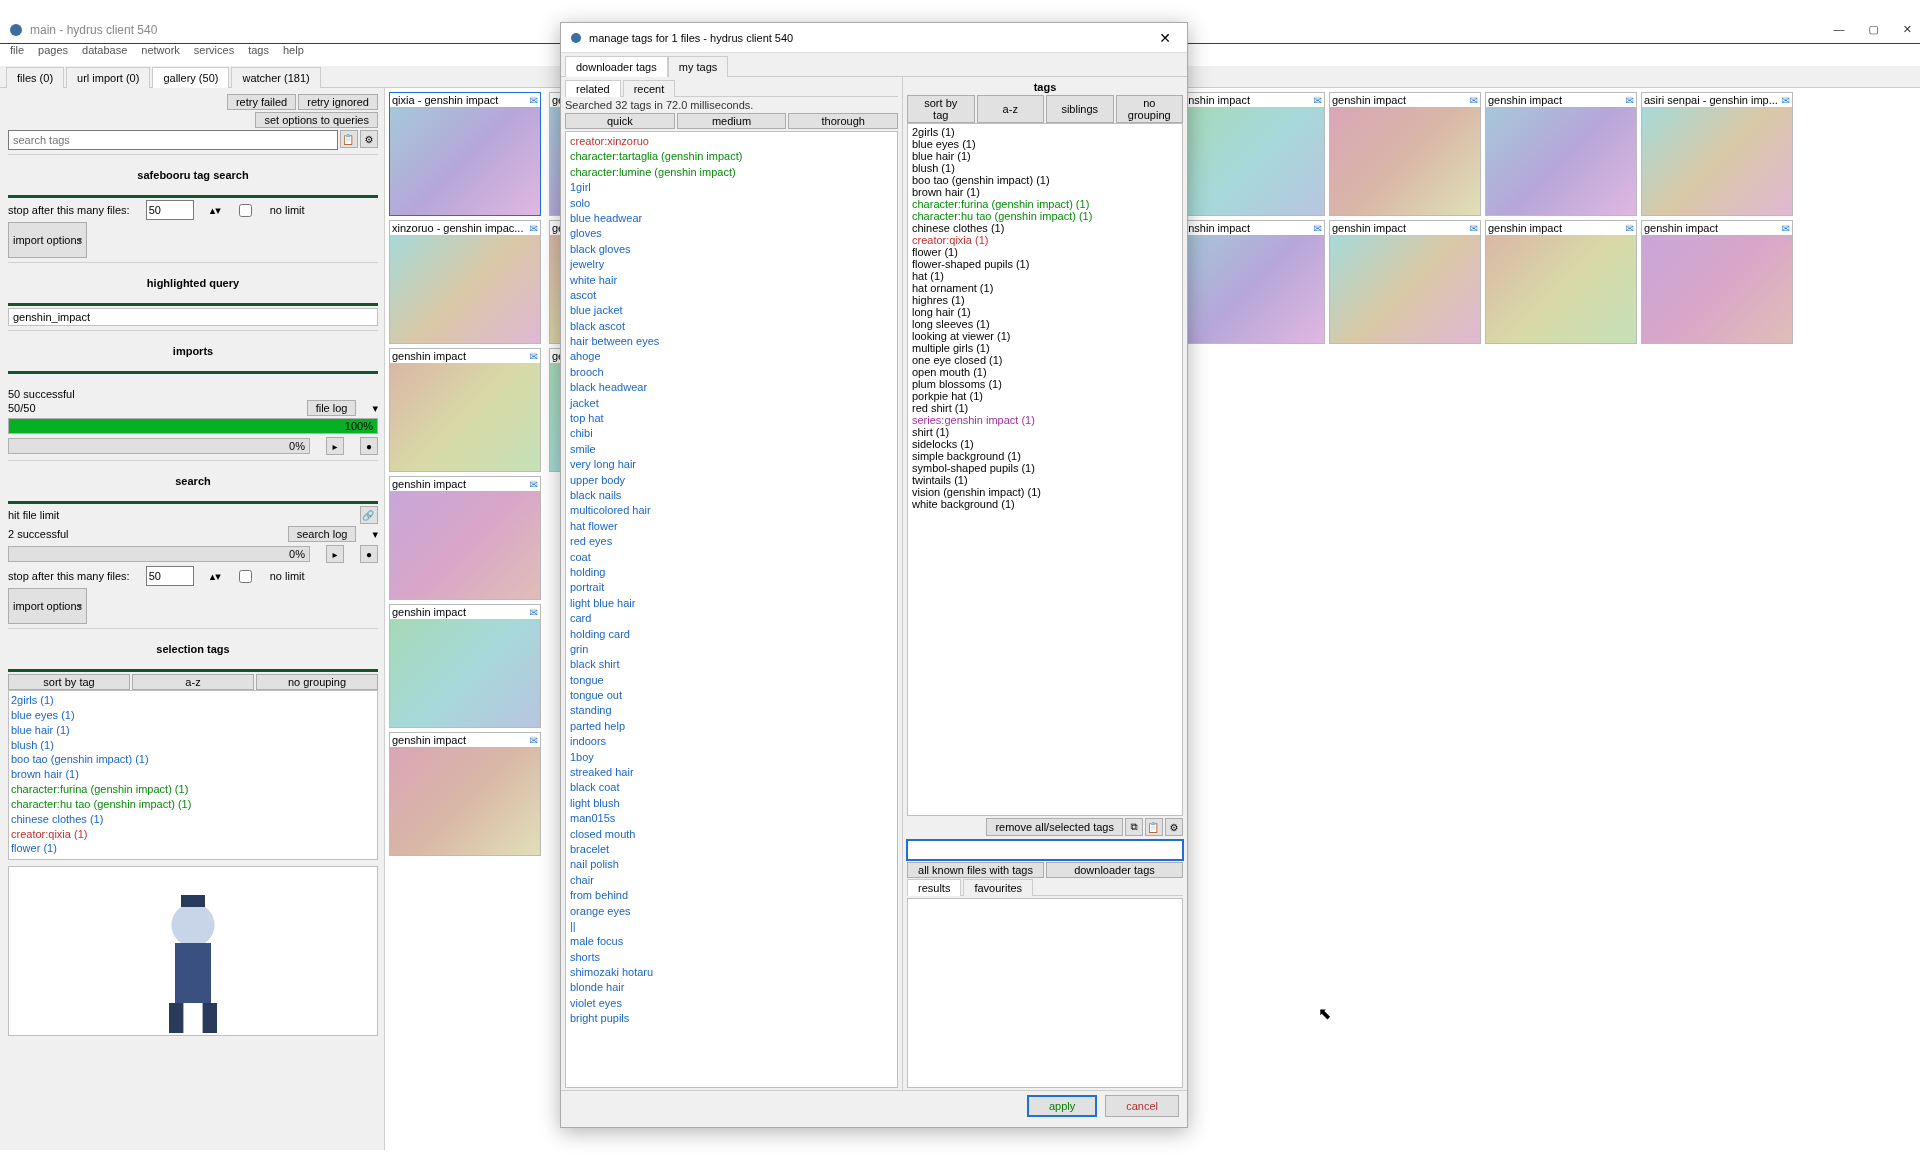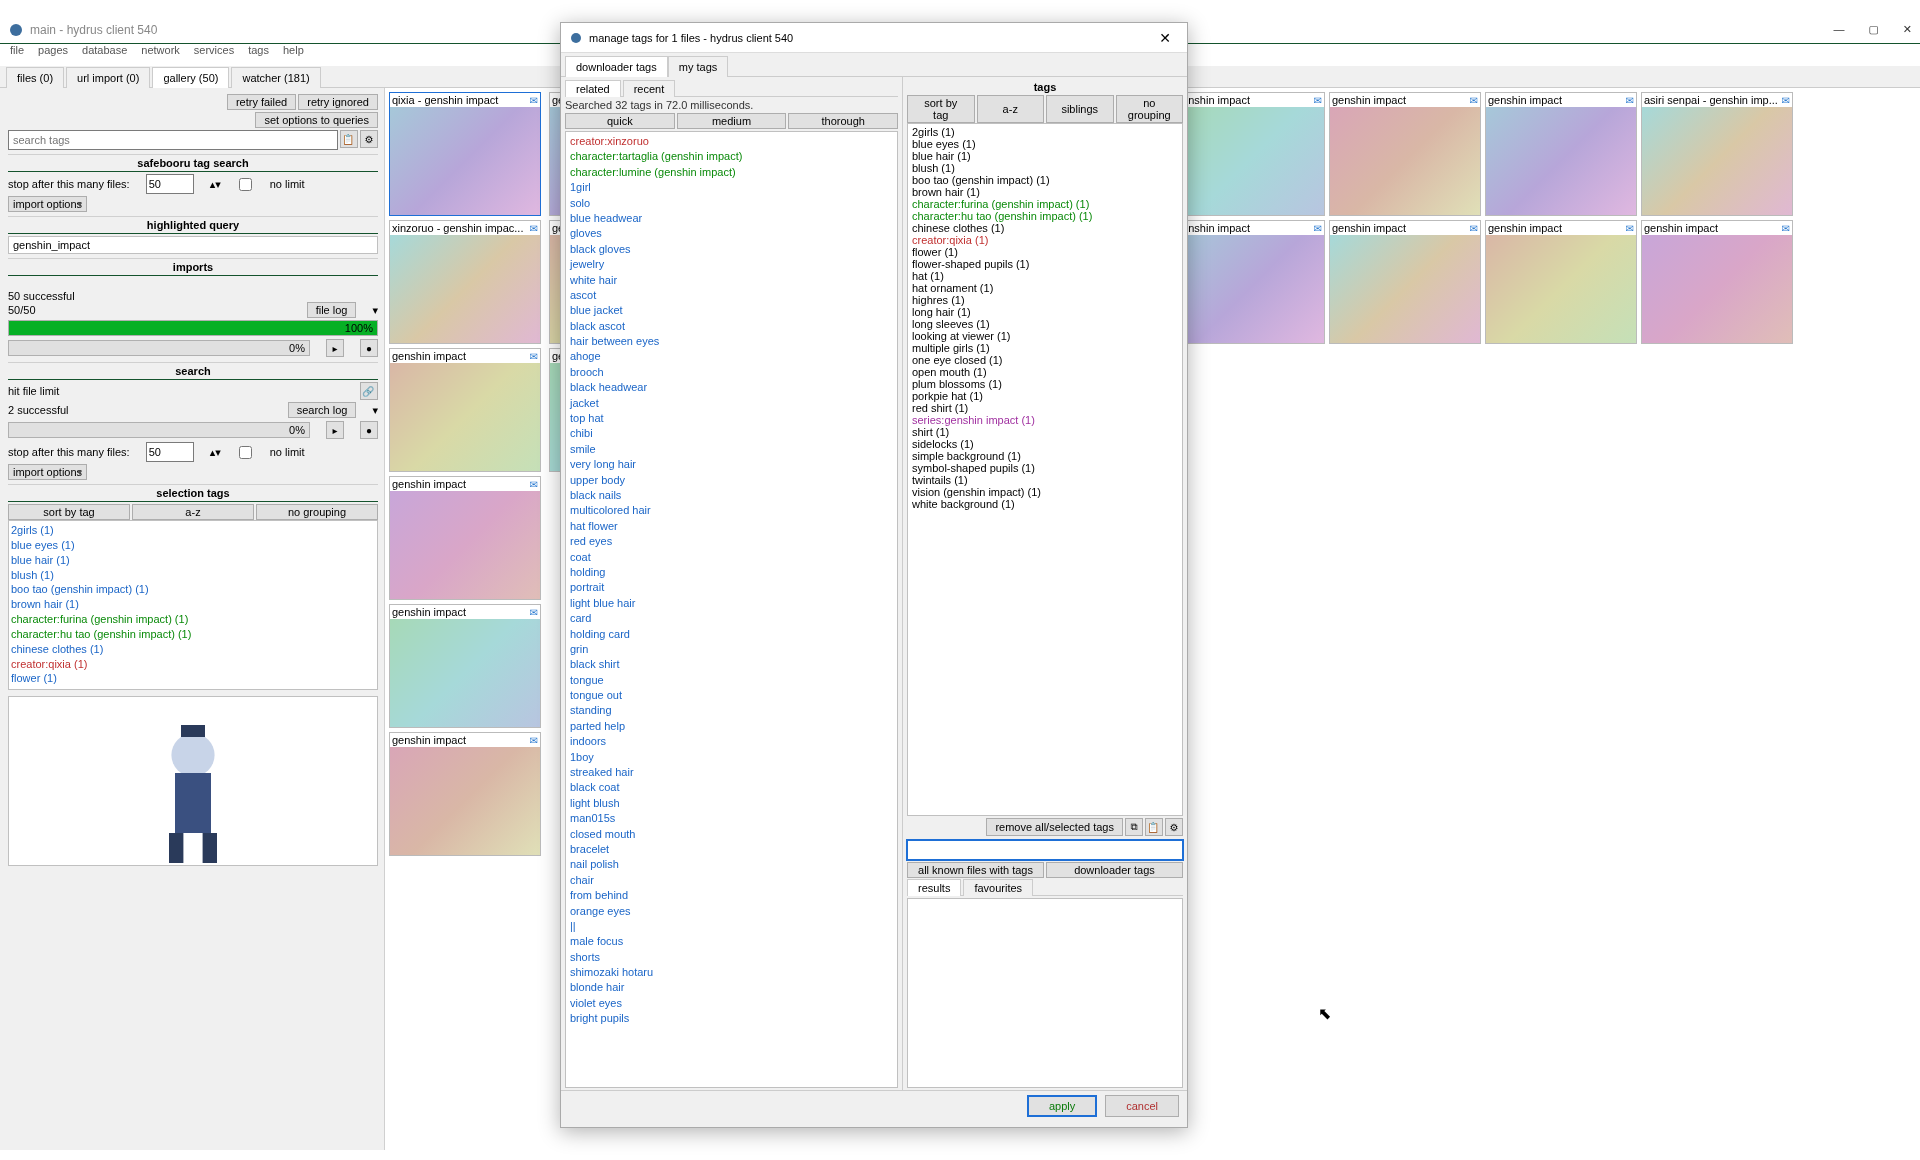--- a/index.html
+++ b/index.html
@@ -19,28 +19,28 @@
 .tabs-row { display: flex; gap: 2px; padding: 0 6px; border-bottom: 1px solid #ccc; background: #f0f0f0; }
 .tab { padding: 4px 10px; background: #f0f0f0; border: 1px solid #ccc; border-bottom: none; cursor: pointer; position: relative; top: 1px; }
 .tab.active { background: #fff; }
 
 .main-body { display: flex; height: calc(100% - 28px - 22px - 26px - 22px); }
 
 
 .left-panel { width: 385px; border-right: 1px solid #d0d0d0; padding: 6px 6px 6px 8px; overflow: hidden; background: #f0f0f0; }
 .left-panel .sec-btns { display: flex; justify-content: flex-end; gap: 2px; margin-bottom: 2px; }
 .btn { background: #e1e1e1; border: 1px solid #adadad; padding: 1px 8px; cursor: pointer; font-size: 11px; }
-.section-hdr { text-align: center; font-weight: bold; padding: 2px 0; border-top: 1px solid #d0d0d0; border-bottom: 1px solid #14532d; margin: 4px 0 2px; }
+.section-hdr { text-align: center; font-weight: bold; padding: 14px 0; border-top: 1px solid #d0d0d0; border-bottom: 3px solid #14532d; margin: 4px 0 2px; }
 .search-row { display: flex; gap: 2px; margin-bottom: 2px; }
 .text-input { flex: 1; border: 1px solid #7a7a7a; padding: 1px 4px; background: #fff; height: 20px; }
 .spin { width: 48px; border: 1px solid #7a7a7a; background: #fff; height: 20px; padding: 1px 2px; }
 .check { margin: 0 2px; }
 .row { display: flex; align-items: center; gap: 16px; margin-bottom: 2px; }
 .row label { white-space: nowrap; }
-.dropdown { flex: 1; background: #e1e1e1; border: 1px solid #adadad; padding: 1px 4px; display: flex; justify-content: center; align-items: center; position: relative; height: 16px; }
+.dropdown { flex: 1; background: #e1e1e1; border: 1px solid #adadad; padding: 1px 4px; display: flex; justify-content: center; align-items: center; position: relative; height: 36px; }
 .dropdown::after { content: "▾"; position: absolute; right: 4px; font-size: 9px; color: #555; }
 .query-label { padding: 2px 4px; background: #fff; border: 1px solid #c0c0c0; margin: 2px 0; }
 .progress { height: 16px; border: 1px solid #b0b0b0; background: #e0e0e0; margin: 2px 0; position: relative; }
 .progress-fill { height: 100%; background: #06b025; }
 .progress-lbl { position: absolute; right: 4px; top: 1px; }
 .sort-row { display: flex; gap: 2px; }
 .sort-row .btn { flex: 1; }
 .tag-list { height: 170px; overflow-y: scroll; background: #fff; border: 1px solid #c0c0c0; padding: 2px; }
 .tag-list .tag-item { color: #1a65c7; cursor: pointer; padding: 0; line-height: 1.35; }
 .tag-item.creator { color: #c03030; }

